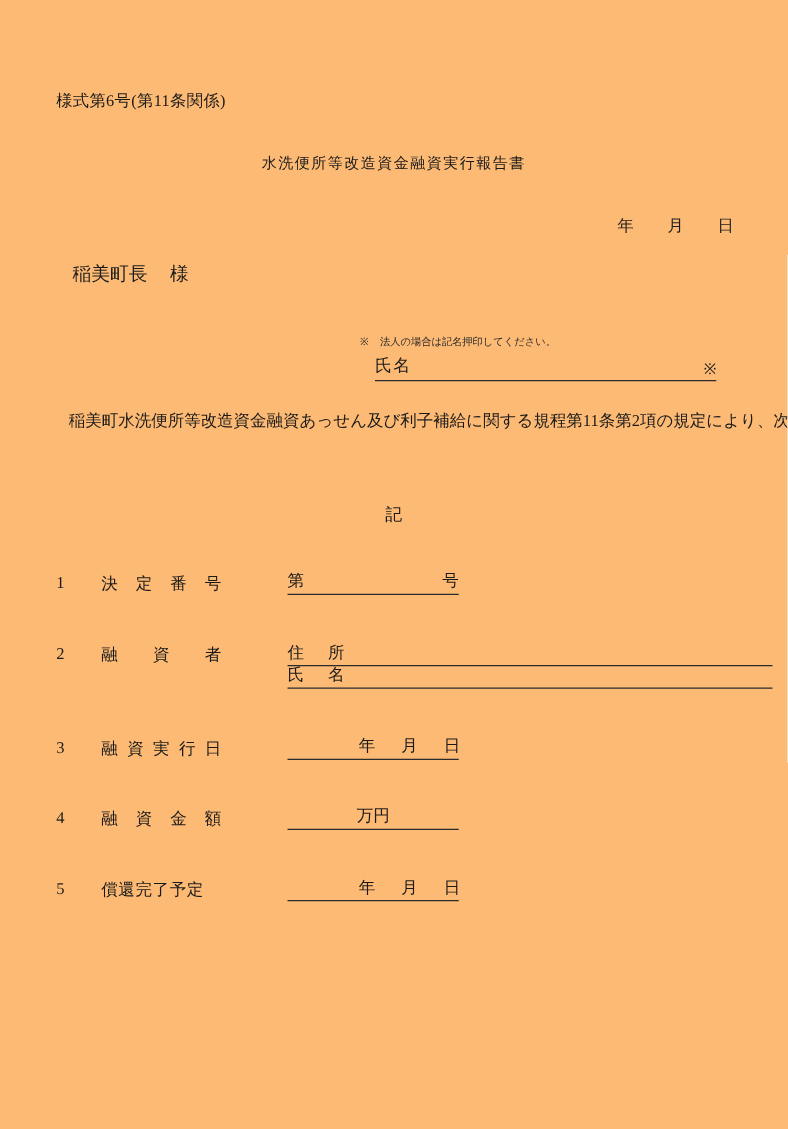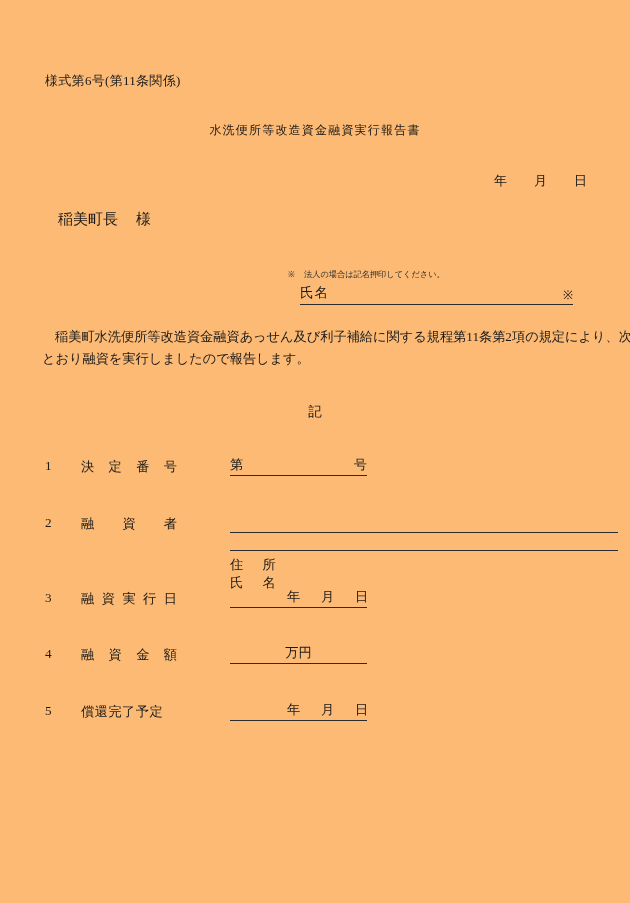--- a/index.html
+++ b/index.html
@@ -162,21 +162,20 @@
     left: 185px;
     width: 388px;
   }
   .field-jusho { top: -2px; }
   .field-shimei { top: 16px; }
   .field-jusho .flab, .field-shimei .flab {
     position: absolute;
     left: 0;
     top: 0;
     letter-spacing: 3px;
-    margin-top: 43px;
   }
 
   
   .field-date {
     left: 185px;
     top: -2px;
     width: 137px;
     text-align: right;
   }
   .field-date .du { display: inline-block; width: 34px; text-align: left; }
@@ -211,21 +210,20 @@
     <span class="nlabel">氏名</span>
     <span class="kome">※</span>
   </div>
 
   <div class="abs footnotes">
     <div><span class="fn-mark">※</span><span>法人の場合は記名押印してください。</span></div>
   </div>
 
   <div class="abs body-para">
     <div class="l1">稲美町水洗便所等改造資金融資あっせん及び利子補給に関する規程第11条第2項の規定により、次の</div>
-    <div>とおり融資を実行しましたので報告します。</div>
   </div>
 
   <div class="abs ki-marker">記</div>
 
   <div class="abs item item-1">
     <span class="num">1</span>
     <span class="label">
       <span>決</span>
       <span>定</span>
       <span>番</span>

